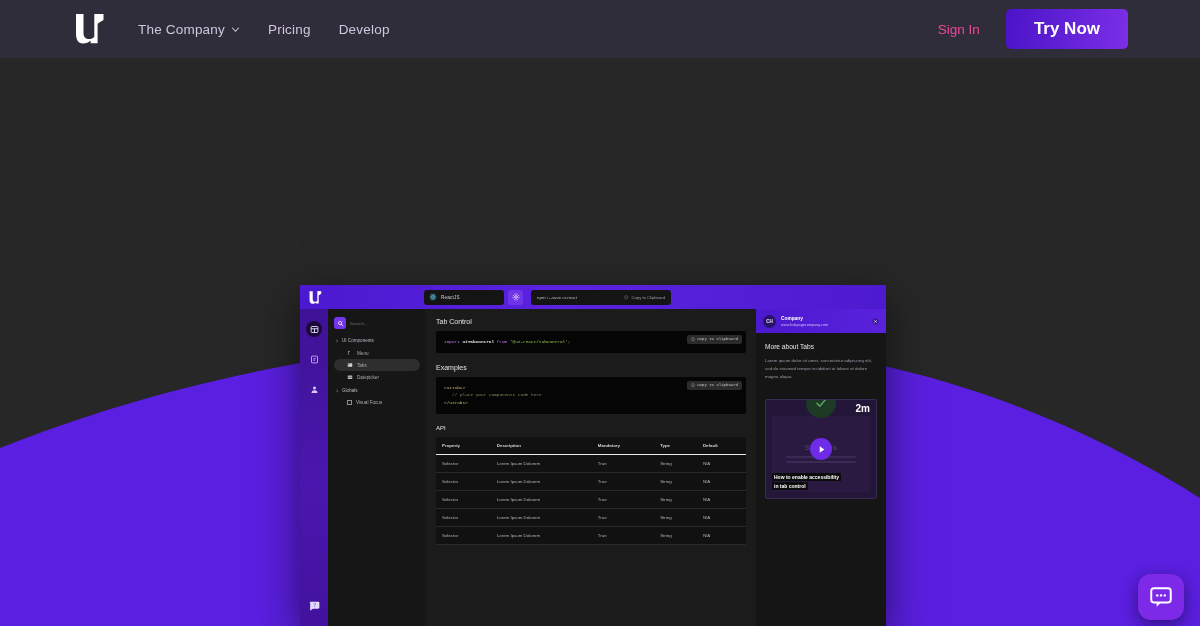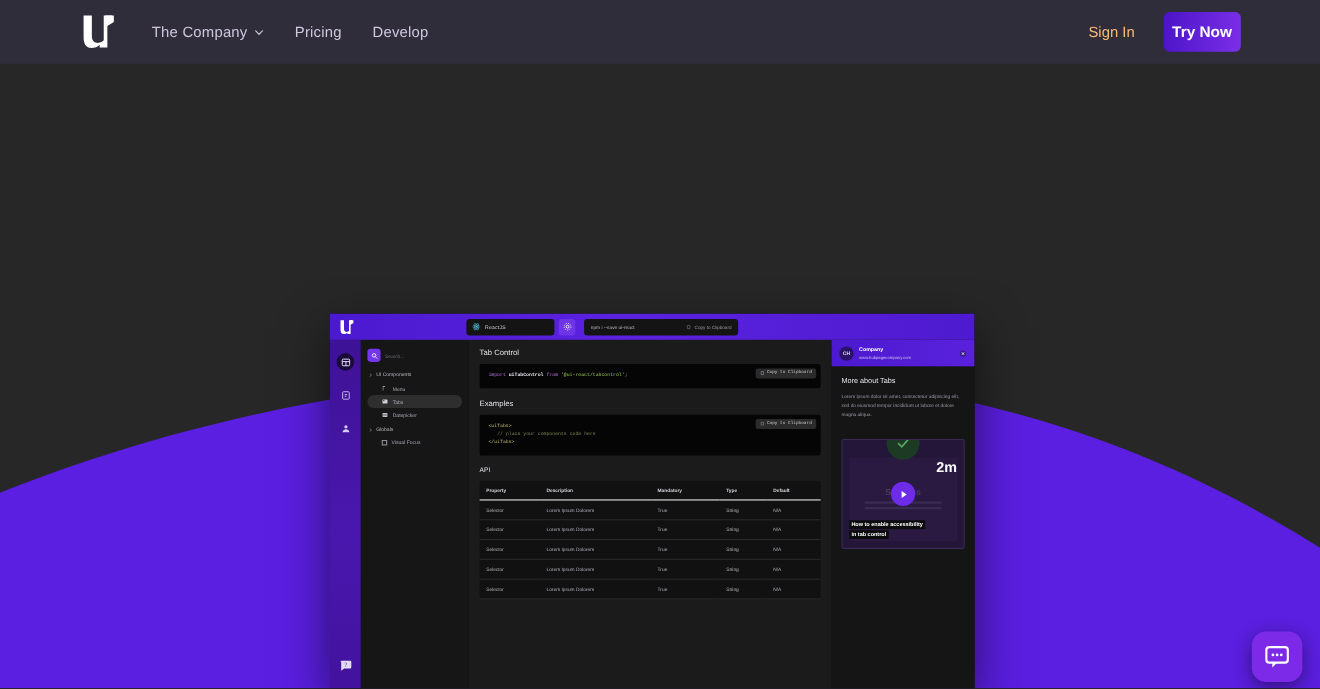--- a/index.html
+++ b/index.html
@@ -20,27 +20,27 @@
   }
   .logo { margin-left: 70px; width: 40px; height: 40px; display: block; }
   .nav-links { display: flex; align-items: center; margin-left: 14px; }
   .nav-link {
     color: #CFC7DE; font-size: 13.5px; letter-spacing: .2px;
     padding: 8px 14px; display: flex; align-items: center; gap: 6px;
     cursor: pointer; white-space: nowrap;
   }
   .nav-link .caret { display: inline-block; width: 9px; height: 9px; }
   .nav-right { margin-left: auto; display: flex; align-items: center; margin-right: 72px; }
-  .signin { color: #fdba74; font-size: 13.5px; padding: 8px 14px; cursor: pointer; }
+  .signin { color: #ec4899; font-size: 13.5px; padding: 8px 14px; cursor: pointer; }
   .trynow {
     margin-left: 12px;
     background: linear-gradient(95deg, #4B14C8 0%, #7B2FE6 100%);
-    color: #FFFFFF; font-size: 14px; font-weight: bold;
+    color: #FFFFFF; font-size: 17px; font-weight: bold;
     border: none; border-radius: 5px;
-    padding: 10px 8px; cursor: pointer; white-space: nowrap;
+    padding: 10px 28px; cursor: pointer; white-space: nowrap;
   }
 
   
   .hero { position: absolute; top: 58px; left: 0; width: 1200px; text-align: center; z-index: 12; }
   .hero-title {
     margin-top: 66px;
     font-size: 31px; font-weight: bold; letter-spacing: .2px;
     background: linear-gradient(90deg, #F7E27C 0%, #EFA96A 28%, #E98467 55%, #E36A60 100%);
     -webkit-background-clip: text; background-clip: text;
     -webkit-text-fill-color: transparent; color: transparent;
@@ -152,21 +152,21 @@
   .panel-url { color: #C9BDF0; font-size: 3.8px; }
   .panel-x { margin-left: auto; width: 7px; height: 7px; }
   .panel-body { padding: 10px 9px; }
   .panel-h { color: #E6E6EC; font-size: 6.6px; margin-bottom: 7px; }
   .panel-p { color: #9B9BA8; font-size: 4.4px; line-height: 1.85; }
 
   .vidcard {
     position: relative; margin: 8px 9px 0 9px; height: 100px;
     background: #241638; border: .5px solid #3A2B55; border-radius: 2px; overflow: hidden;
   }
-  .vid-dur { position: absolute; right: 6px; top: 17px; color: #FFFFFF; font-size: 13px; font-weight: bold; z-index: 4; }
+  .vid-dur { position: absolute; right: 6px; top: 3px; color: #FFFFFF; font-size: 10px; font-weight: bold; z-index: 4; }
   .vid-check {
     position: absolute; left: 50%; top: 0; transform: translate(-50%,-40%);
     width: 30px; height: 30px; border-radius: 50%; background: #1D3A24;
     display:flex; align-items:center; justify-content:center; z-index: 2;
   }
   .vid-inner {
     position: absolute; left: 6px; right: 6px; top: 16px; bottom: 6px;
     background: #2A1A42; display: flex; flex-direction: column; align-items: center; justify-content: center;
   }
   .vid-success { color: #4A3A63; font-size: 8px; font-weight: bold; }

